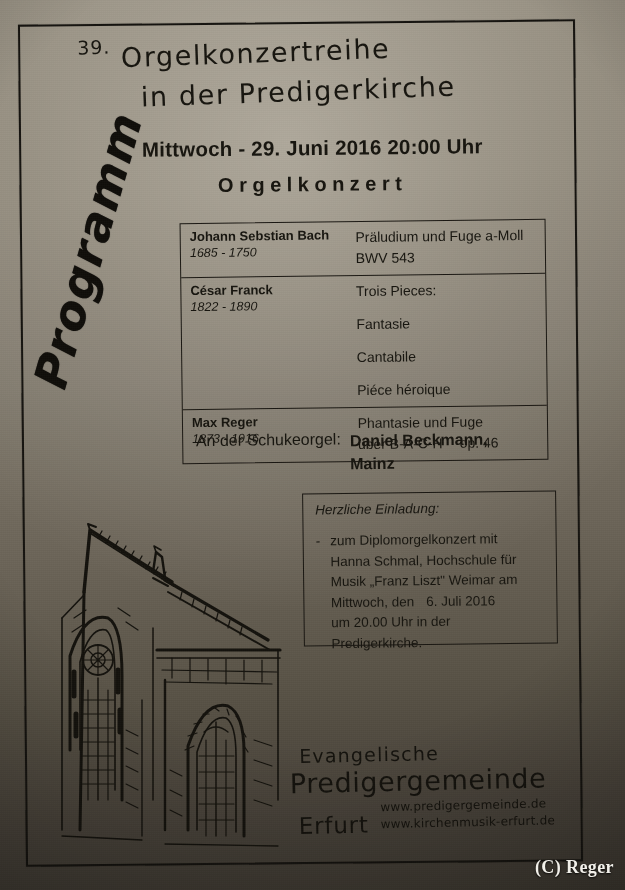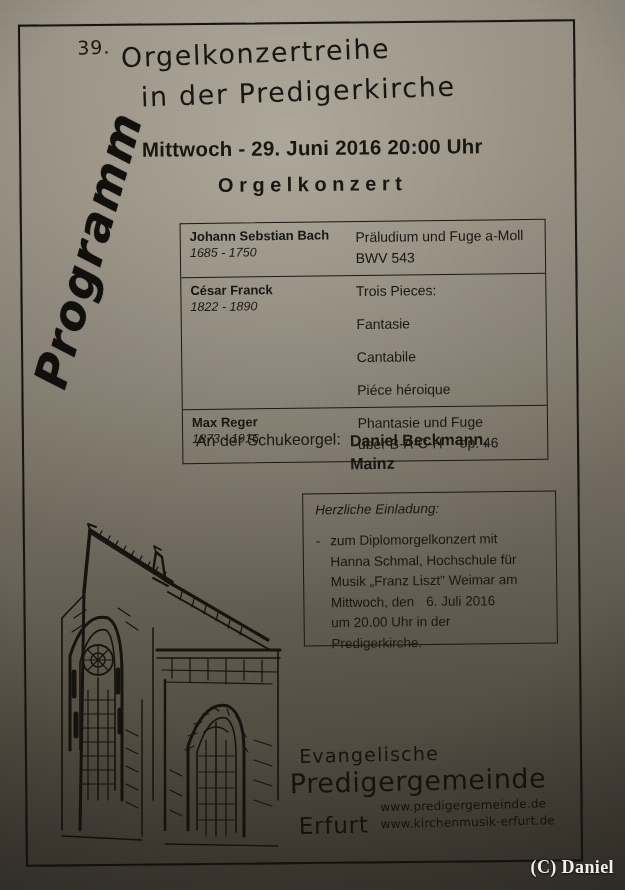--- a/index.html
+++ b/index.html
@@ -364,14 +364,14 @@
       <div class="urls">
         <div>www.predigergemeinde.de</div>
         <div>www.kirchenmusik-erfurt.de</div>
       </div>
     </div>
   </div>
 
   <div id="grain"></div>
   <div id="vignette"></div>
 
-  <div id="watermark">(C) Daniel</div>
+  <div id="watermark">(C) Reger</div>
 </div>
 
 </body></html>

